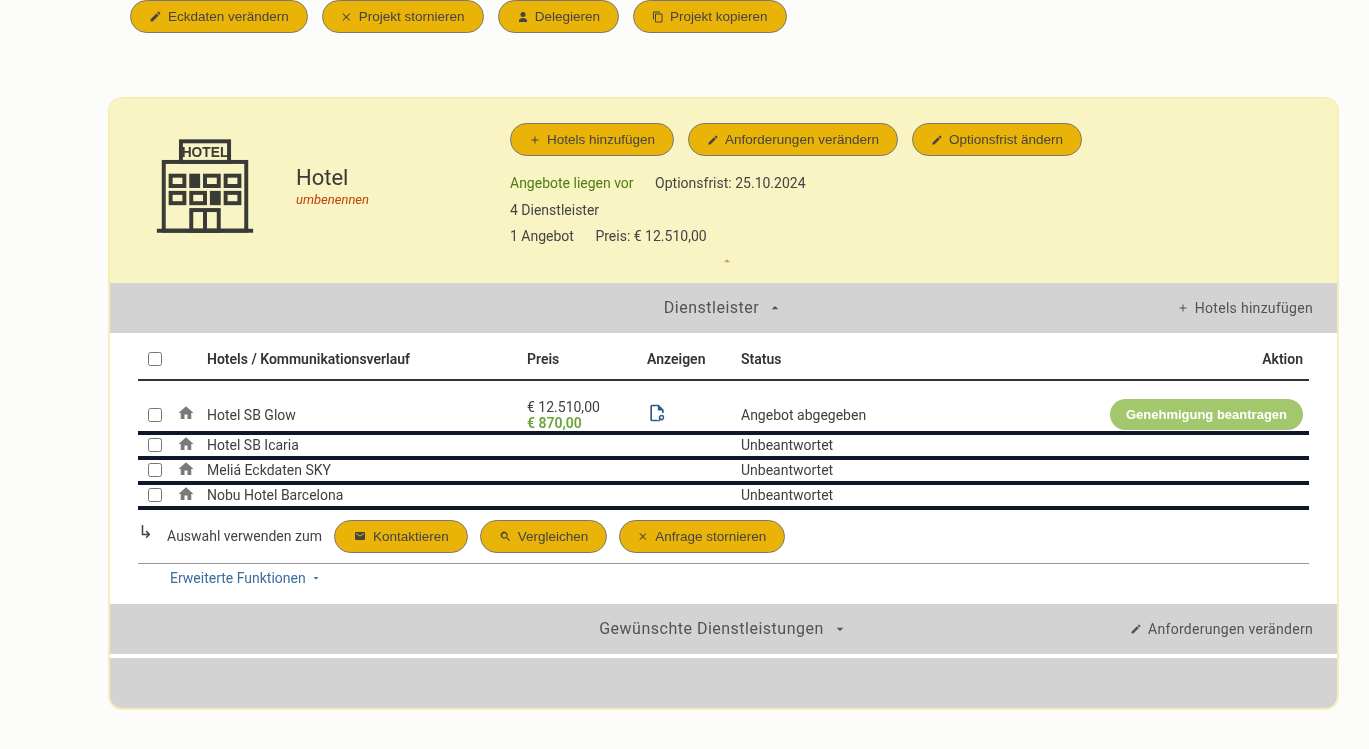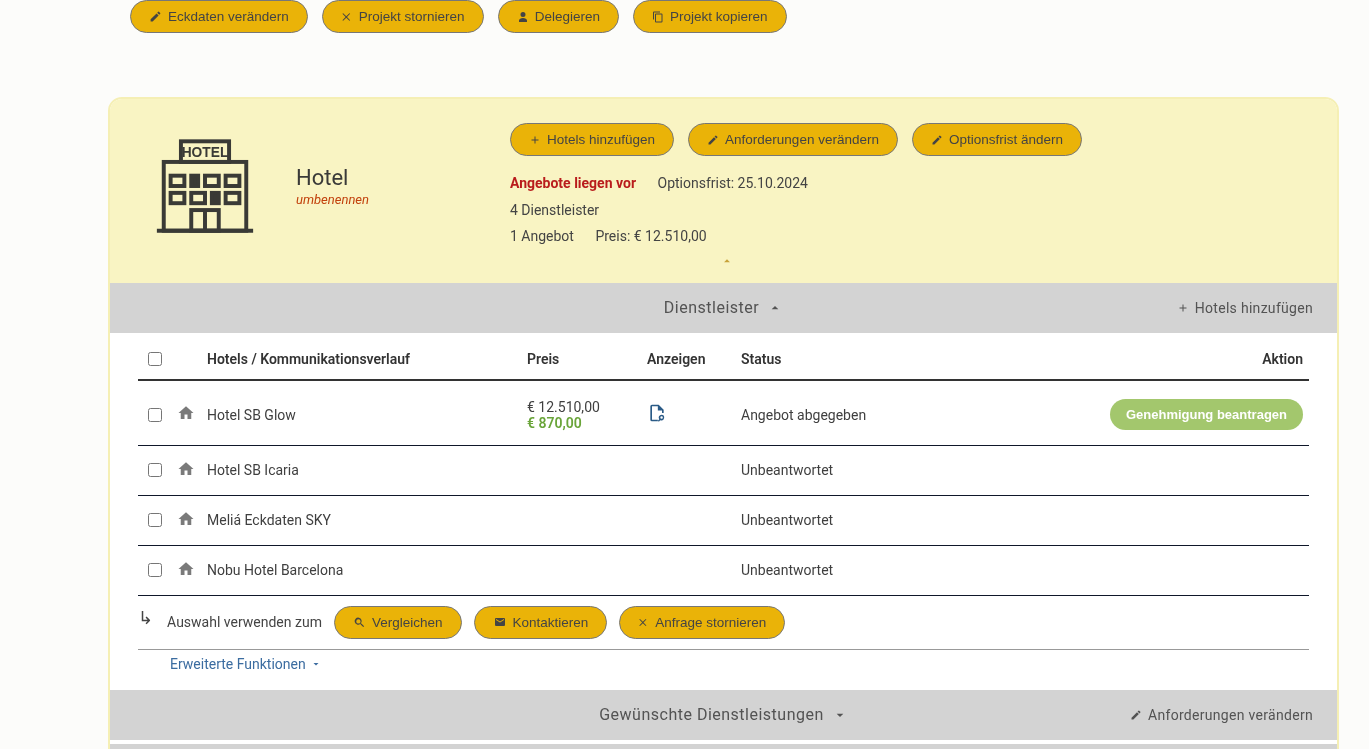--- a/index.html
+++ b/index.html
@@ -45,21 +45,21 @@
   }
   .yh-row { display:flex; }
   .yh-left { width: 360px; display:flex; align-items:center; gap: 36px; }
   .hotel-illus { width:110px; height:110px; }
   .yh-title-block { display:flex; flex-direction:column; }
   .yh-title { font-size: 22px; color:#3a3a38; font-weight:400; }
   .yh-rename { font-style: italic; color:#c2410c; font-size:13px; cursor:pointer; margin-top:2px;}
   .yh-right { flex:1; }
   .yh-btnrow { display:flex; gap:14px; margin-bottom:14px; }
   .yh-info { font-size:14px; line-height: 1.9; }
-  .orange-text { color:#b91c1c; font-weight:700; }
+  .orange-text { color:#4d7c0f; font-weight:400; }
   .yh-info span.pair { display:inline-block; margin-right:18px; }
   .chev-center { text-align:center; padding: 4px 0; }
   .chev-center svg { color:#c8a23a; }
 
   .section-bar {
     background: #d3d3d3;
     display:flex;
     align-items:center;
     justify-content:center;
     position:relative;
@@ -87,22 +87,22 @@
     text-align:left;
     font-weight:600;
     font-size:14px;
     color:#333;
     padding: 16px 6px 10px 6px;
     border-bottom: 2px solid #333;
     white-space: nowrap;
   }
   table.hotels th:last-child { text-align:right; }
   table.hotels td {
-    padding: 14px 6px;
-    border-bottom: 1px solid #0f172a;
+    padding: 0 6px;
+    border-bottom: 4px solid #0f172a;
     vertical-align: middle;
     font-size:14px;
     color:#3f3f3f;
   }
   table.hotels tr:first-child td { padding-top:18px; }
   .col-check { width:30px; }
   .col-icon { width:30px; }
   .col-name { width:320px; }
   .col-price { width:120px; }
   .col-show { width:94px; }
@@ -346,33 +346,33 @@
             </tr>
           </tbody>
       </table>
     </div>
 
     <div class="selection-row">
       <span class="sel-arrow">↳</span>
       <span class="sel-label">Auswahl verwenden zum</span>
       <button class="btn-outline">
         <span class="icon">
+            <svg width="14" height="12" viewBox="0 0 24 24" fill="currentColor">
+              <path d="M20 4H4a2 2 0 0 0-2 2v12a2 2 0 0 0 2 2h16a2 2 0 0 0 2-2V6a2 2 0 0 0-2-2zm0 4-8 5-8-5V6l8 5 8-5v2z"></path>
+            </svg>
+          </span>
+        <span>Kontaktieren</span>
+      </button>
+      <button class="btn-outline">
+        <span class="icon">
             <svg width="13" height="13" viewBox="0 0 24 24" fill="currentColor">
               <path d="M15.5 14h-.79l-.28-.27a6.5 6.5 0 1 0-.7.7l.27.28v.79l5 4.99L20.49 19l-4.99-5zM10 14a4 4 0 1 1 4-4 4 4 0 0 1-4 4z"></path>
             </svg>
           </span>
         <span>Vergleichen</span>
-      </button>
-      <button class="btn-outline">
-        <span class="icon">
-            <svg width="14" height="12" viewBox="0 0 24 24" fill="currentColor">
-              <path d="M20 4H4a2 2 0 0 0-2 2v12a2 2 0 0 0 2 2h16a2 2 0 0 0 2-2V6a2 2 0 0 0-2-2zm0 4-8 5-8-5V6l8 5 8-5v2z"></path>
-            </svg>
-          </span>
-        <span>Kontaktieren</span>
       </button>
       <button class="btn-outline">
         <span class="icon">
             <svg width="11" height="11" viewBox="0 0 24 24" fill="currentColor">
               <path d="M18.3 5.71 12 12l6.3 6.29-1.42 1.42L10.6 13.4 4.3 19.7 2.88 18.3 9.17 12 2.88 5.71 4.3 4.29l6.3 6.3 6.29-6.3z"></path>
             </svg>
           </span>
         <span>Anfrage stornieren</span>
       </button>
     </div>

